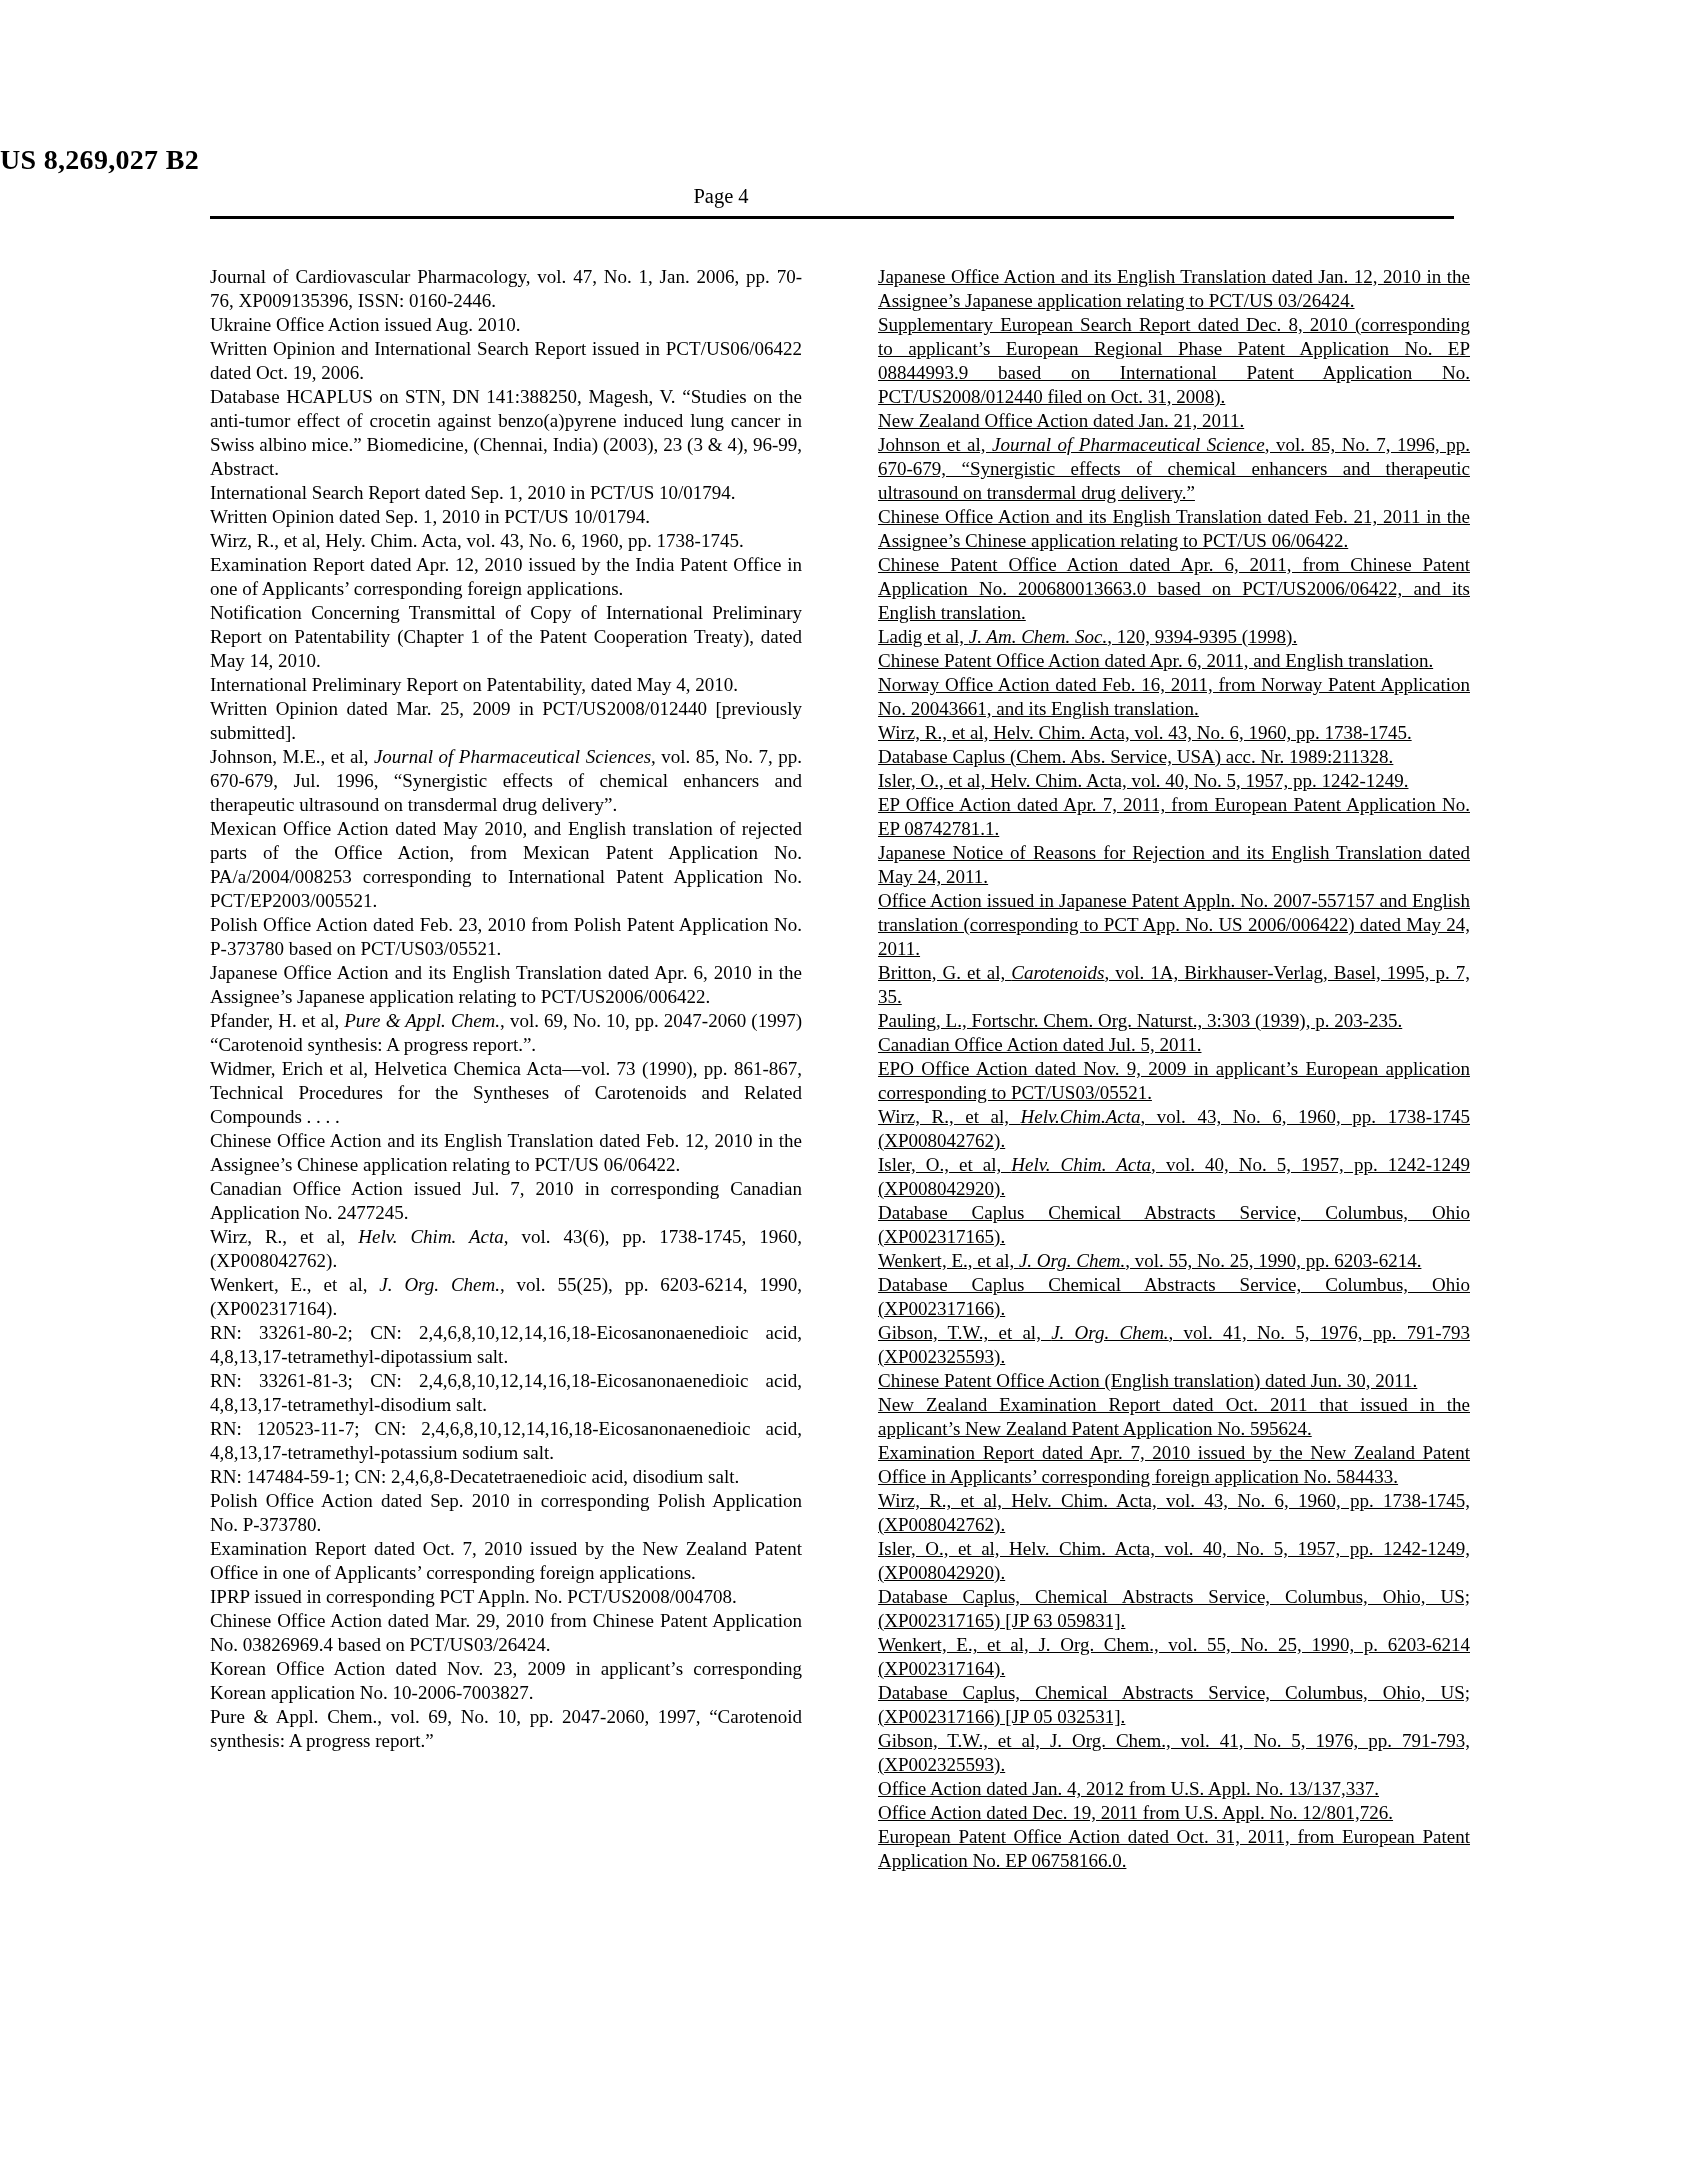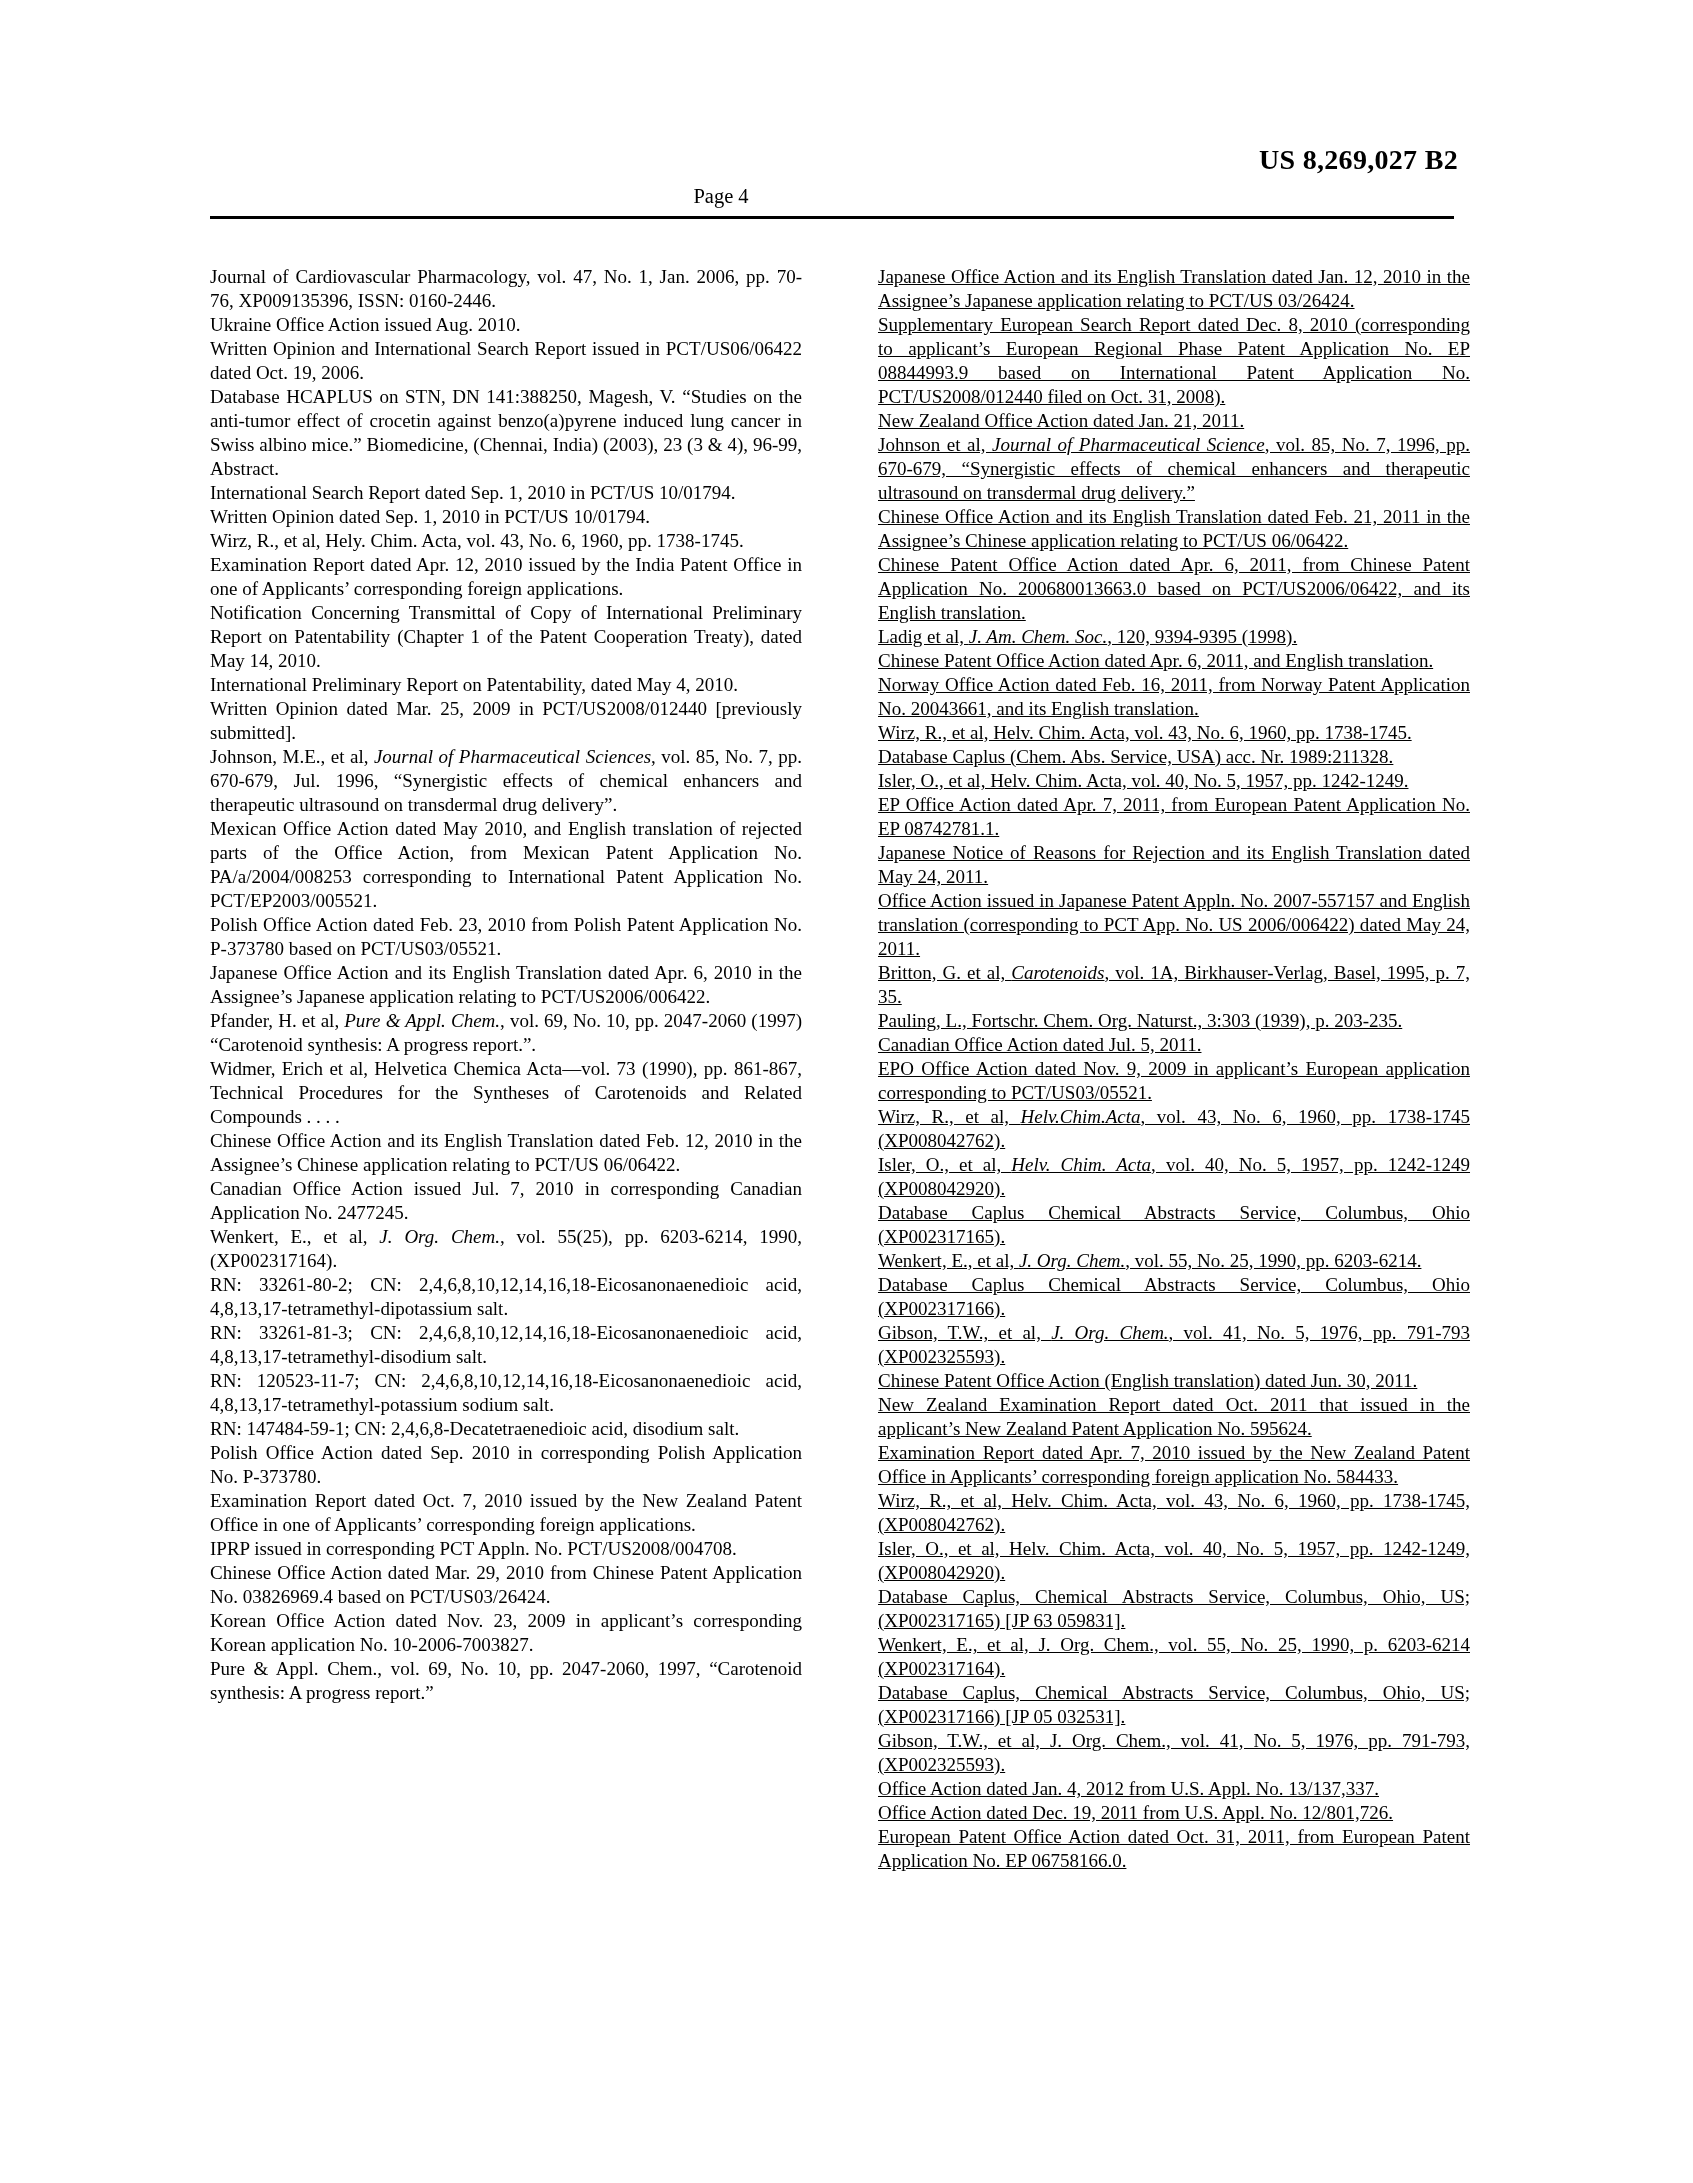--- a/index.html
+++ b/index.html
@@ -8,23 +8,23 @@
     width: 1694px;
     height: 2183px;
     background: #ffffff;
     font-family: "Liberation Serif", serif;
     color: #000000;
     overflow: hidden;
   }
   .pat-num {
     position: absolute;
     top: 144px;
-    left: 16px;
+    left: 0;
     width: 1442px;
-    text-align: right;
+    text-align: left;
     font-size: 28px;
     font-weight: bold;
     letter-spacing: 0.3px;
   }
   .page-label {
     position: absolute;
     top: 185px;
     left: 0;
     width: 1442px;
     text-align: center;
@@ -72,20 +72,21 @@
       <p class="ref">International Preliminary Report on Patentability, dated May 4, 2010.</p>
       <p class="ref">Written Opinion dated Mar. 25, 2009 in PCT/US2008/012440 [previously submitted].</p>
       <p class="ref">Johnson, M.E., et al, <i>Journal of Pharmaceutical Sciences</i>, vol. 85, No. 7, pp. 670-679, Jul. 1996, “Synergistic effects of chemical enhancers and therapeutic ultrasound on transdermal drug delivery”.</p>
       <p class="ref">Mexican Office Action dated May 2010, and English translation of rejected parts of the Office Action, from Mexican Patent Application No. PA/a/2004/008253 corresponding to International Patent Application No. PCT/EP2003/005521.</p>
       <p class="ref">Polish Office Action dated Feb. 23, 2010 from Polish Patent Application No. P-373780 based on PCT/US03/05521.</p>
       <p class="ref">Japanese Office Action and its English Translation dated Apr. 6, 2010 in the Assignee’s Japanese application relating to PCT/US2006/006422.</p>
       <p class="ref">Pfander, H. et al, <i>Pure &amp; Appl. Chem.</i>, vol. 69, No. 10, pp. 2047-2060 (1997) “Carotenoid synthesis: A progress report.”.</p>
       <p class="ref">Widmer, Erich et al, Helvetica Chemica Acta—vol. 73 (1990), pp. 861-867, Technical Procedures for the Syntheses of Carotenoids and Related Compounds . . . .</p>
       <p class="ref">Chinese Office Action and its English Translation dated Feb. 12, 2010 in the Assignee’s Chinese application relating to PCT/US 06/06422.</p>
       <p class="ref">Canadian Office Action issued Jul. 7, 2010 in corresponding Canadian Application No. 2477245.</p>
+      <p class="ref">Wirz, R., et al, <i>Helv. Chim. Acta</i>, vol. 43(6), pp. 1738-1745, 1960, (XP008042762).</p>
       <p class="ref">Wenkert, E., et al, <i>J. Org. Chem.</i>, vol. 55(25), pp. 6203-6214, 1990, (XP002317164).</p>
       <p class="ref">RN: 33261-80-2; CN: 2,4,6,8,10,12,14,16,18-Eicosanonaenedioic acid, 4,8,13,17-tetramethyl-dipotassium salt.</p>
       <p class="ref">RN: 33261-81-3; CN: 2,4,6,8,10,12,14,16,18-Eicosanonaenedioic acid, 4,8,13,17-tetramethyl-disodium salt.</p>
       <p class="ref">RN: 120523-11-7; CN: 2,4,6,8,10,12,14,16,18-Eicosanonaenedioic acid, 4,8,13,17-tetramethyl-potassium sodium salt.</p>
       <p class="ref">RN: 147484-59-1; CN: 2,4,6,8-Decatetraenedioic acid, disodium salt.</p>
       <p class="ref">Polish Office Action dated Sep. 2010 in corresponding Polish Application No. P-373780.</p>
       <p class="ref">Examination Report dated Oct. 7, 2010 issued by the New Zealand Patent Office in one of Applicants’ corresponding foreign applications.</p>
       <p class="ref">IPRP issued in corresponding PCT Appln. No. PCT/US2008/004708.</p>
       <p class="ref">Chinese Office Action dated Mar. 29, 2010 from Chinese Patent Application No. 03826969.4 based on PCT/US03/26424.</p>
       <p class="ref">Korean Office Action dated Nov. 23, 2009 in applicant’s corresponding Korean application No. 10-2006-7003827.</p>

